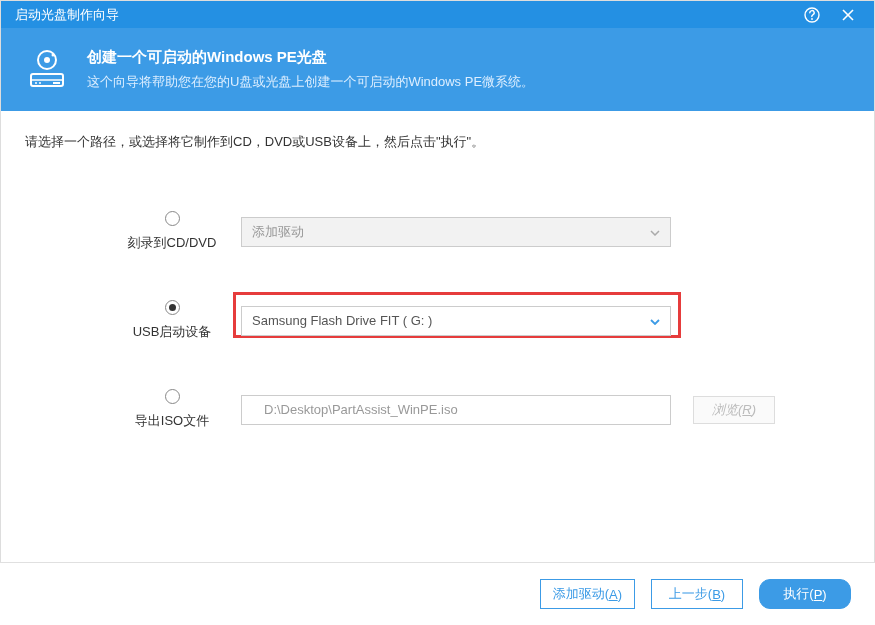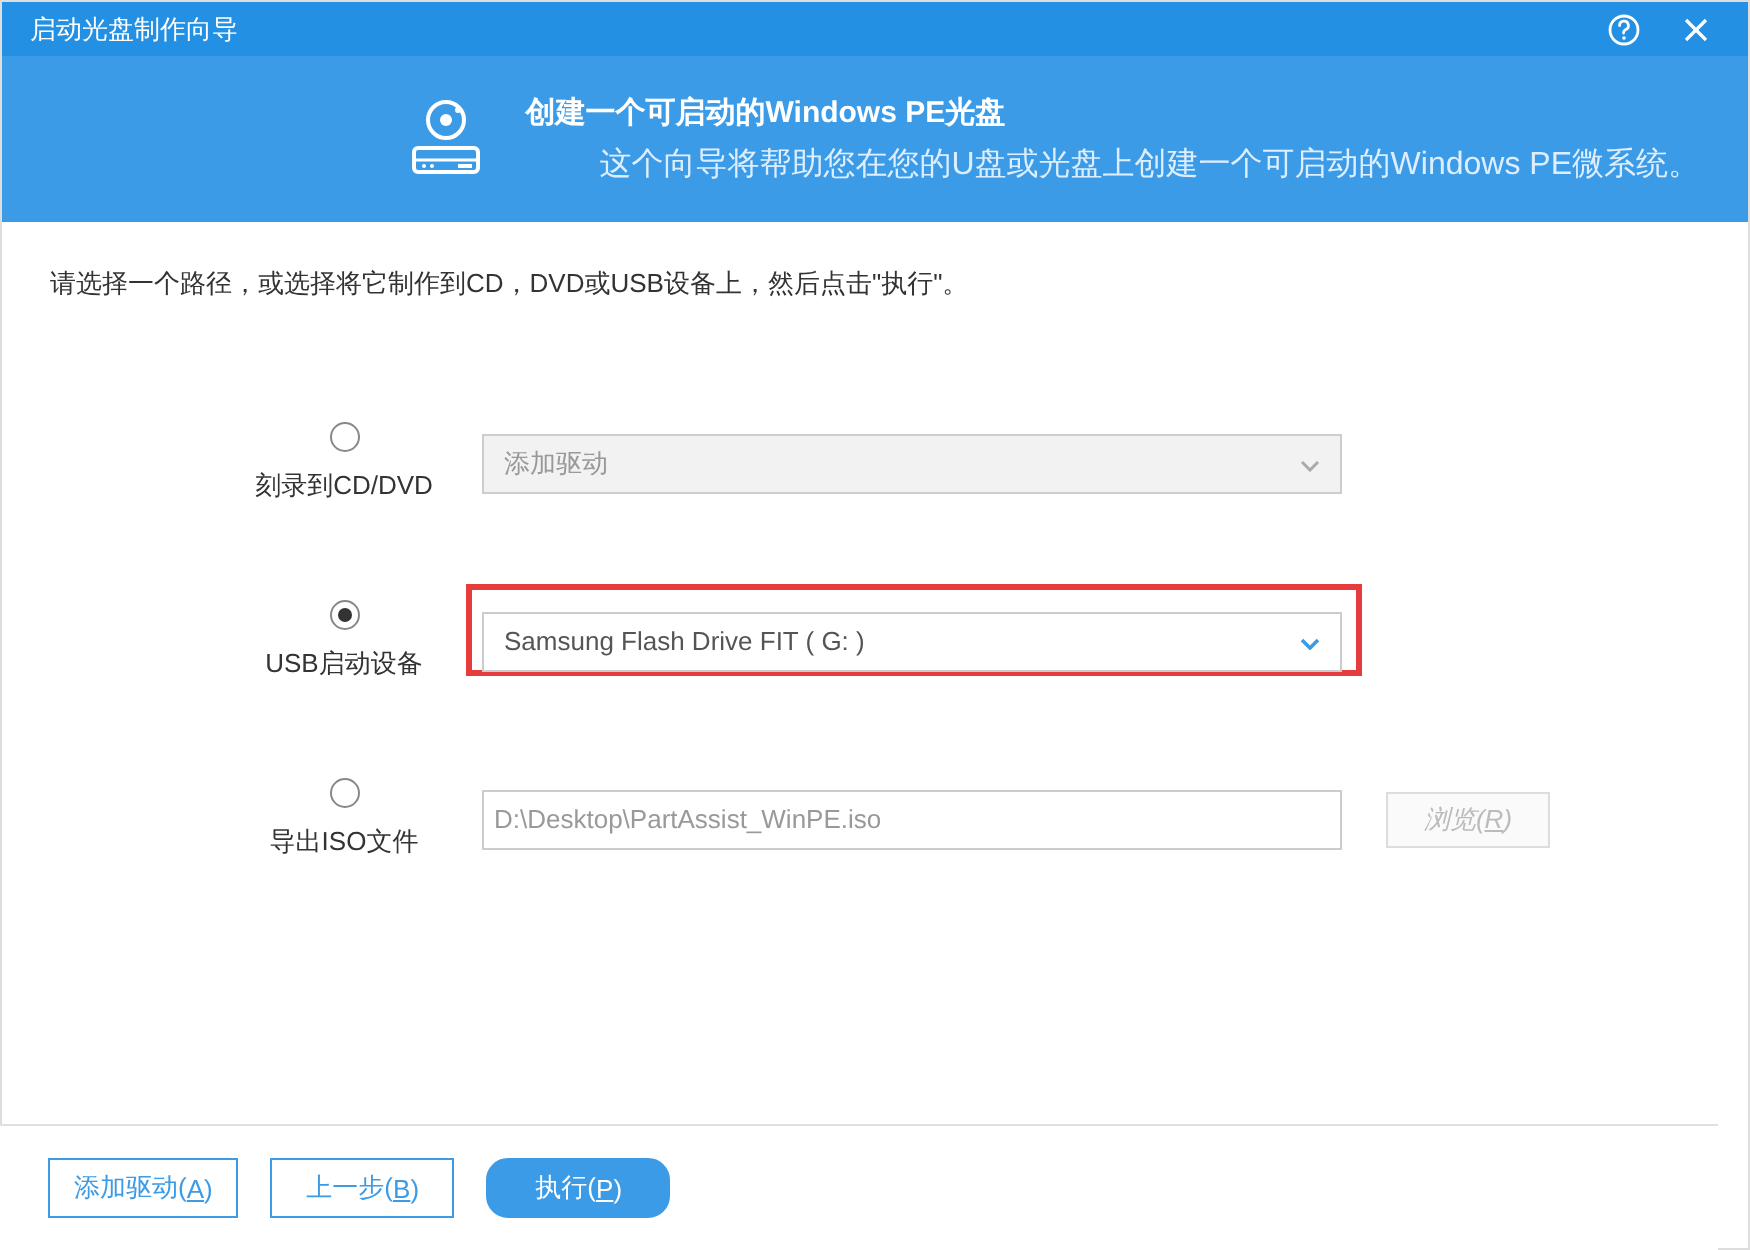--- a/index.html
+++ b/index.html
@@ -29,25 +29,24 @@
       justify-content: center;
       cursor: pointer;
     }
     .header {
       background: #3c9be6;
       color: #fff;
       padding: 18px 24px;
       display: flex;
       align-items: center;
       gap: 18px;
-      justify-content: flex-end;
     }
     .header-icon { flex-shrink: 0; }
     .header-title { font-size: 15px; font-weight: bold; margin-bottom: 6px; }
-    .header-sub { font-size: 16px; color: #dceeff; margin-left: 37px; }
+    .header-sub { font-size: 13px; color: #dceeff; }
     .body {
       padding: 22px 24px;
       color: #333;
     }
     .instructions { margin-bottom: 60px; font-size: 13px; }
     .options { padding-left: 78px; }
     .option-row {
       display: flex;
       align-items: center;
       margin-bottom: 48px;
@@ -104,21 +103,21 @@
       width: 448px;
       height: 46px;
       border: 3px solid #e63c3c;
       pointer-events: none;
     }
     .textinput {
       width: 430px;
       height: 30px;
       border: 1px solid #ccc;
       background: #fff;
-      padding: 0 5px;
+      padding: 0 22px;
       font-size: 13px;
       color: #999;
       display: flex;
       align-items: center;
     }
     .browse-btn {
       margin-left: 22px;
       width: 82px;
       height: 28px;
       border: 1px solid #ddd;
@@ -127,24 +126,25 @@
       font-size: 13px;
       display: flex;
       align-items: center;
       justify-content: center;
       font-style: italic;
     }
     .footer {
       position: absolute;
       bottom: 0;
       left: 0;
-      right: 16px;
+      right: 0;
       border-top: 1px solid #e0e0e0;
       padding: 16px 24px;
       display: flex;
+      justify-content: flex-end;
       gap: 16px;
       background: #fff;
     }
     .btn {
       min-width: 92px;
       height: 30px;
       border: 1px solid #3c9be6;
       color: #3c9be6;
       background: #fff;
       font-size: 13px;

